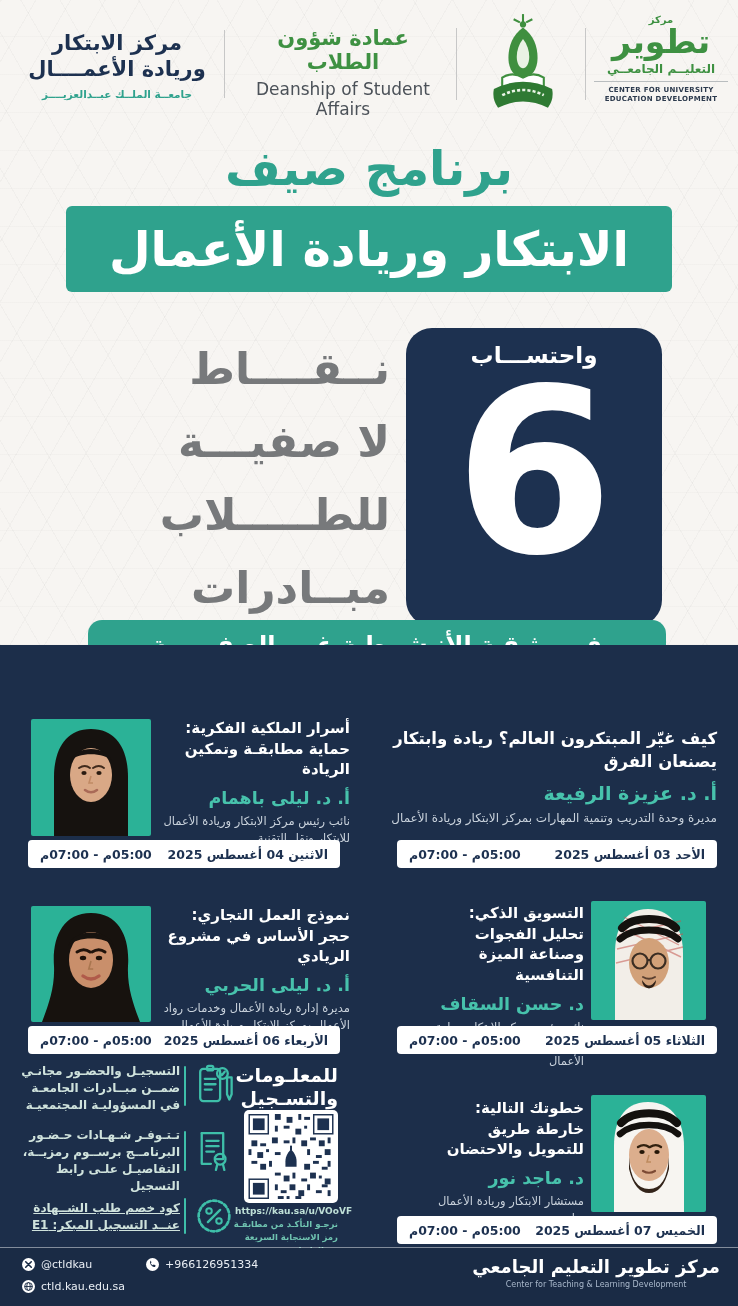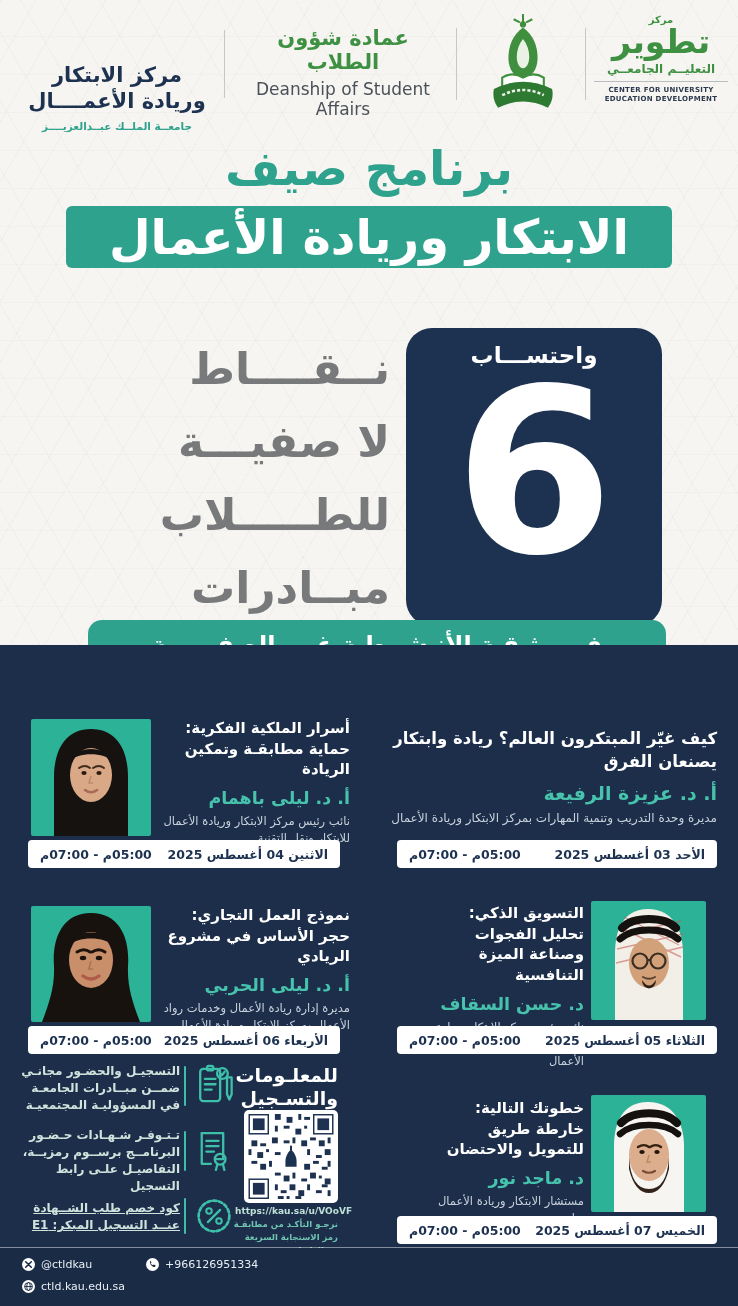--- a/index.html
+++ b/index.html
@@ -14,38 +14,38 @@
     position:absolute;left:0;top:0;width:738px;height:645px;z-index:0;
     background:
       repeating-linear-gradient(60deg, rgba(120,120,120,.05) 0 1px, transparent 1px 34px),
       repeating-linear-gradient(-60deg, rgba(120,120,120,.05) 0 1px, transparent 1px 30px),
       repeating-linear-gradient(0deg, rgba(120,120,120,.035) 0 1px, transparent 1px 38px);
   }
   .z{position:absolute;z-index:1;}
 
   
   .hdr-div{width:1px;background:#c7c7c7;}
-  .logo-inno{left:16px;top:30px;width:202px;text-align:center;direction:rtl;color:#1d3150;margin-top:32px;}
+  .logo-inno{left:16px;top:30px;width:202px;text-align:center;direction:rtl;color:#1d3150;}
   .logo-inno .l1{font-size:21px;font-weight:bold;line-height:1.25;}
   .logo-inno .l2{font-size:21px;font-weight:bold;line-height:1.25;}
   .logo-inno .uni{font-size:10.5px;color:#2fa28d;font-weight:bold;margin-top:5px;}
   .deanship{left:238px;top:26px;width:210px;text-align:center;}
   .deanship .ar{font-size:21px;font-weight:bold;color:#3e9142;direction:rtl;}
   .deanship .en{font-size:17px;color:#4b5158;line-height:1.15;margin-top:6px;}
   .ctld{left:594px;top:14px;width:134px;text-align:center;direction:rtl;color:#3e9142;}
   .ctld .t{font-size:10px;font-weight:bold;}
   .ctld .n{font-size:33px;font-weight:bold;line-height:1.05;}
   .ctld .s{font-size:12px;font-weight:bold;margin-top:2px;}
   .ctld .en{direction:ltr;font-size:7px;font-weight:bold;color:#2c3a4d;letter-spacing:.3px;
             border-top:1px solid #b9bdbf;margin-top:5px;padding-top:4px;line-height:1.4;}
 
   
   .kicker{left:0;top:140px;width:738px;text-align:center;font-size:48px;font-weight:bold;
           color:#2fa28d;direction:rtl;}
-  .title-box{left:66px;top:206px;width:606px;height:62px;background:#2fa28d;border-radius:6px;
+  .title-box{left:66px;top:206px;width:606px;height:86px;background:#2fa28d;border-radius:6px;
              display:flex;align-items:center;justify-content:center;}
   .title-box .t{color:#fff;font-size:48px;font-weight:bold;direction:rtl;}
 
   .points{left:76px;top:332px;width:314px;direction:rtl;text-align:right;
           color:#77797b;font-weight:bold;font-size:44px;line-height:73px;}
   .six-box{left:406px;top:328px;width:256px;height:298px;background:#1d3150;border-radius:26px;
            display:flex;flex-direction:column;align-items:center;color:#fff;}
   .six-box .lbl{font-size:23px;font-weight:bold;margin-top:14px;direction:rtl;}
   .six-box .num{font-size:228px;font-weight:bold;line-height:.98;margin-top:-6px;}
 
@@ -391,20 +391,24 @@
       <circle cx="23.5" cy="23.5" r="3.6" stroke-width="2.6"></circle>
       <circle cx="36.5" cy="36.5" r="3.6" stroke-width="2.6"></circle>
     </svg>
   </div>
   <div class="z vline" style="top:1198px;height:36px;"></div>
   <div class="z bullet-text" style="top:1200px;text-decoration:underline;">كود خصم طلب الشــهادة عنــد التسجيل المبكر: E1</div>
 
   <div class="z foot-line"></div>
   <div class="z footer-bg"></div>
 
+  <div class="z foot-org">
+    <div class="ar">مركز تطوير التعليم الجامعي</div>
+    <div class="en">Center for Teaching &amp; Learning Development</div>
+  </div>
 
   <div class="z contact" style="left:22px;top:1258px;">
     <span>
       <svg width="13" height="13" viewBox="0 0 14 14">
           <circle cx="7" cy="7" r="7" fill="#fff"></circle>
           <path d="M4 4 L10 10 M10 4 L4 10" stroke="#1a2b45" stroke-width="1.7" stroke-linecap="round"></path>
         </svg>
     </span>
     <span>@ctldkau</span>
   </div>

